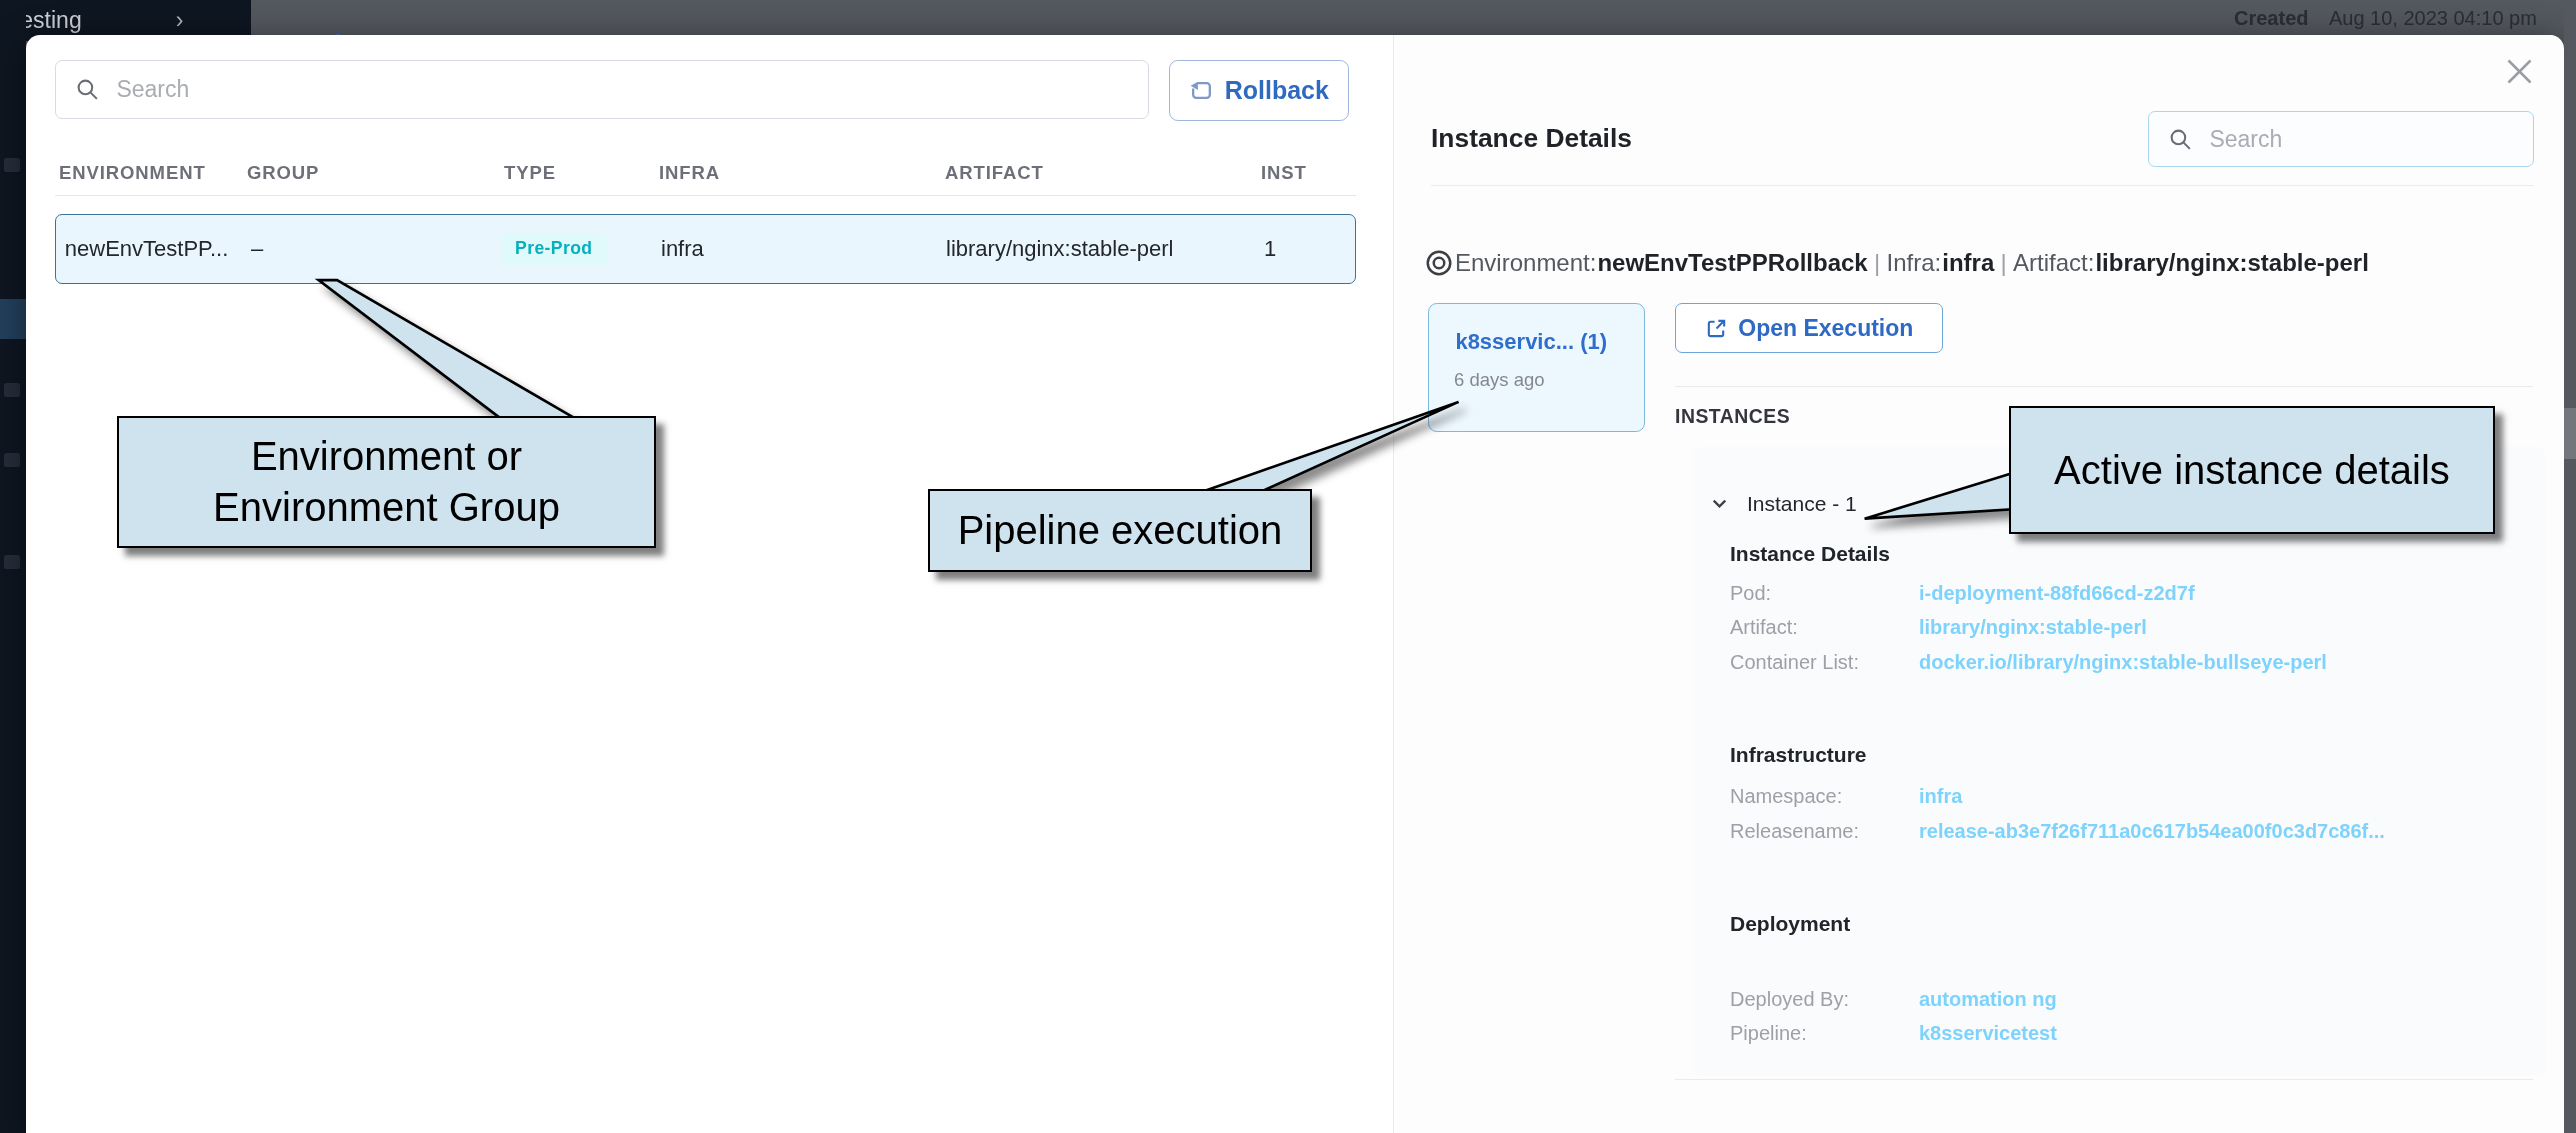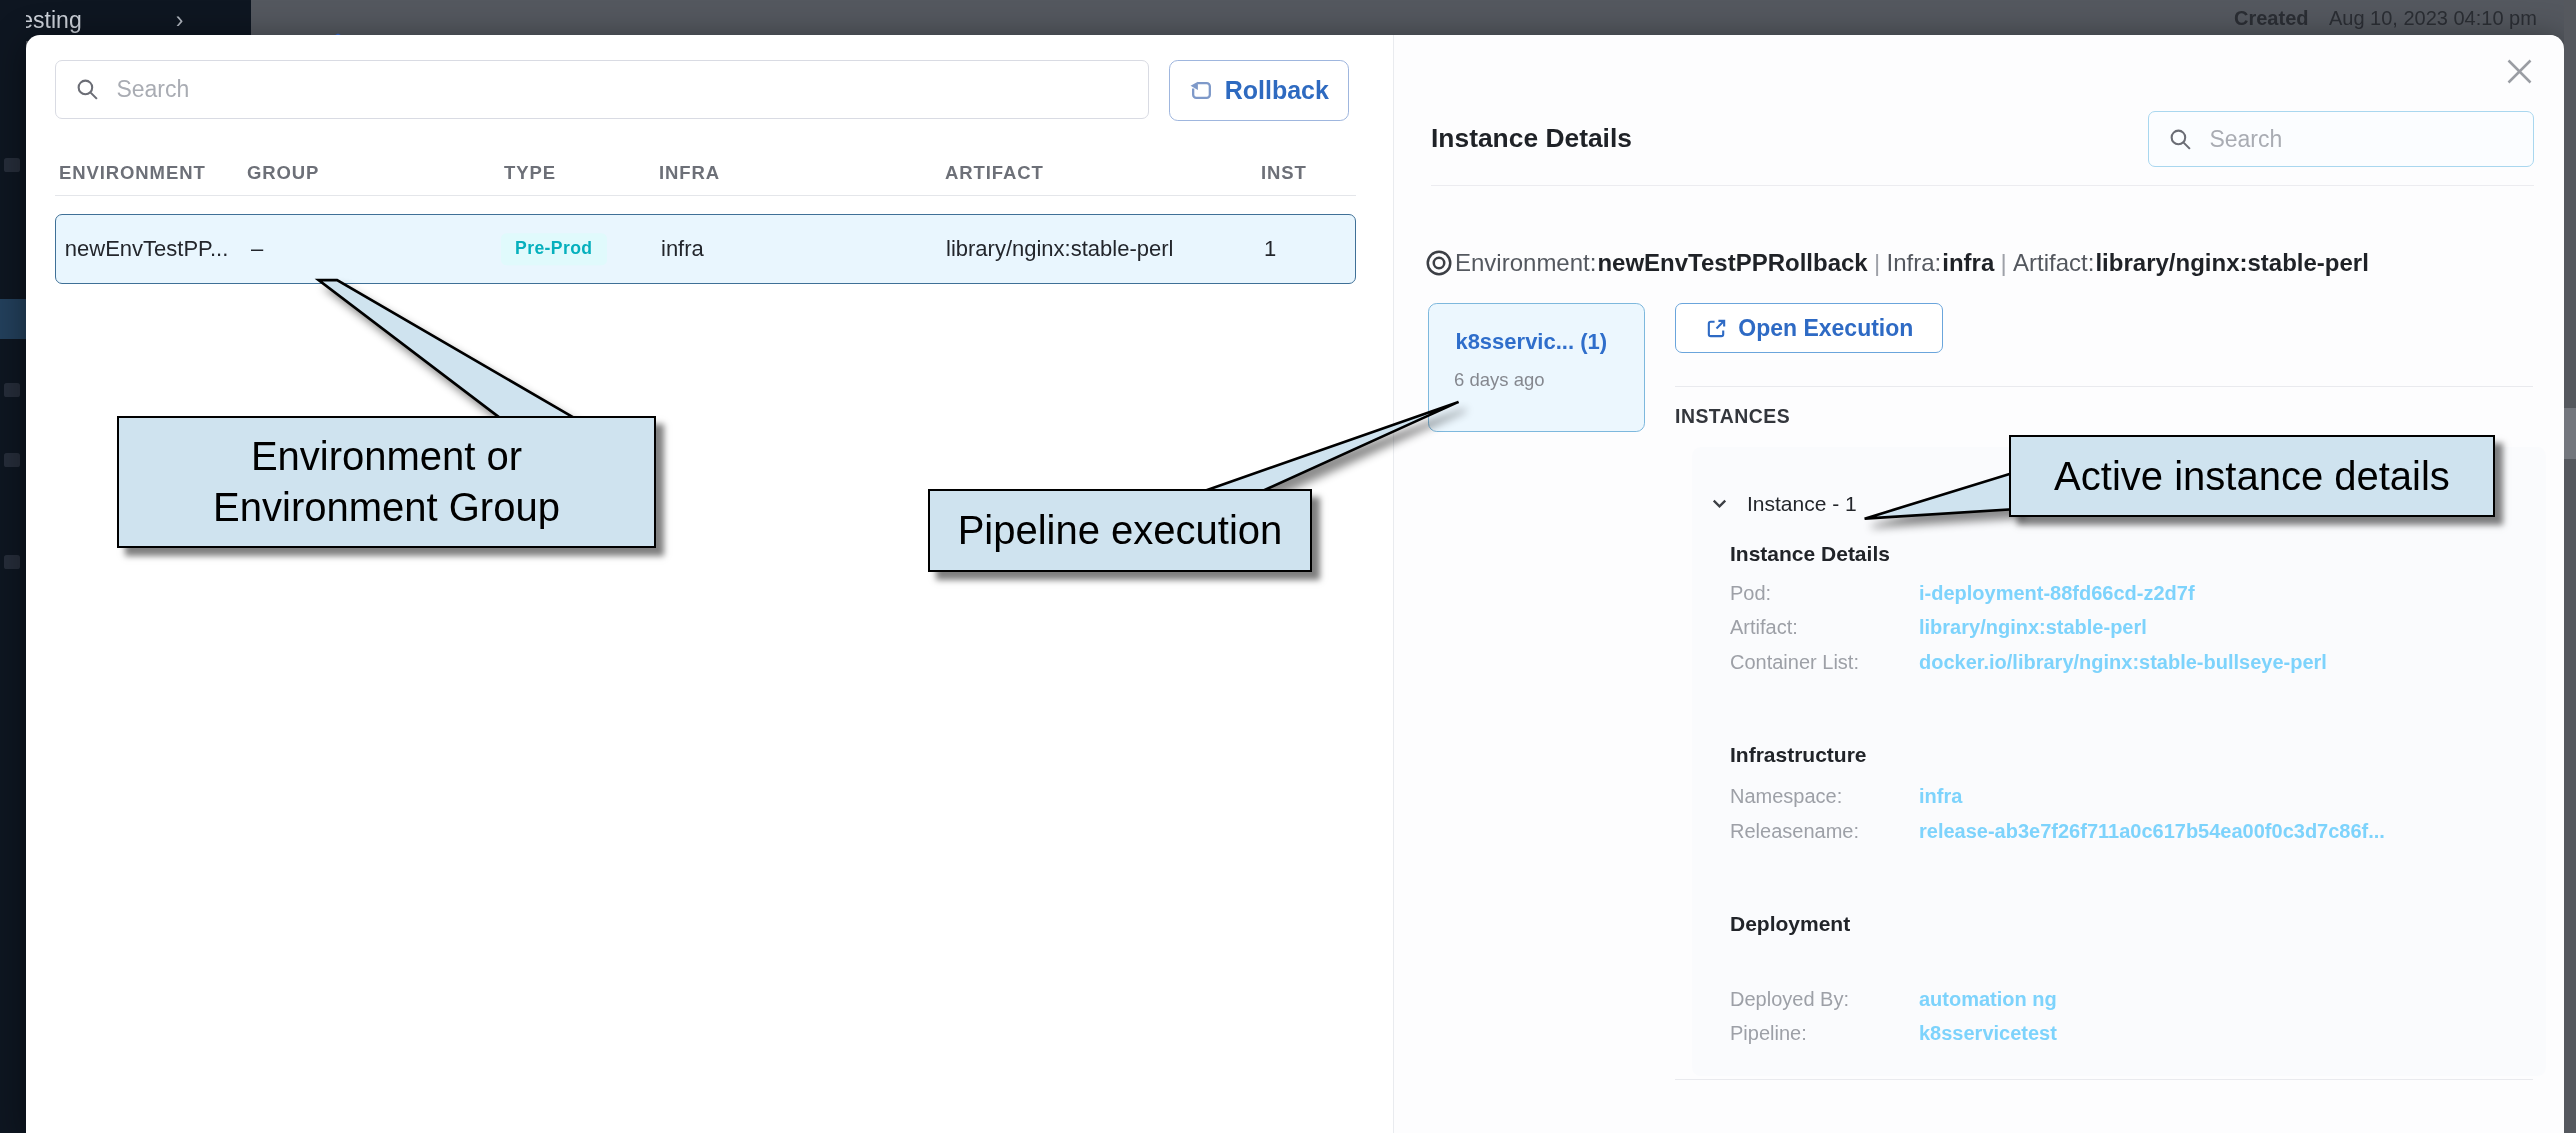--- a/index.html
+++ b/index.html
@@ -80,21 +80,21 @@
   .drow .v{font-size:20px;font-weight:bold;color:#7dd3fc;white-space:nowrap;}
   #bottom-divider{left:1675px;top:1079px;width:858px;height:0.9px;background:#e9eaee;}
 
   
   .callout{background:#cfe3ef;border:2.6px solid #000;box-shadow:8px 8px 6.2px rgba(0,0,0,.5);
            display:flex;flex-direction:column;align-items:center;justify-content:center;
            font-size:40px;color:#000;line-height:51px;text-align:center;box-sizing:border-box;}
   .tail{filter:drop-shadow(7px 8px 4.4px rgba(0,0,0,.45));}
   #callout1{left:117px;top:416px;width:539px;height:132px;}
   #callout2{left:928px;top:489px;width:384px;height:83px;}
-  #callout3{left:2009px;top:435px;width:486px;height:82px;}
+  #callout3{left:2009px;top:406px;width:486px;height:128px;}
 
   svg{display:block;}
 </style>
 </head>
 <body>
 
 <div id="stage">
 
   <div class="abs" id="topbar"></div>
   <div class="abs" id="navblock"></div>

